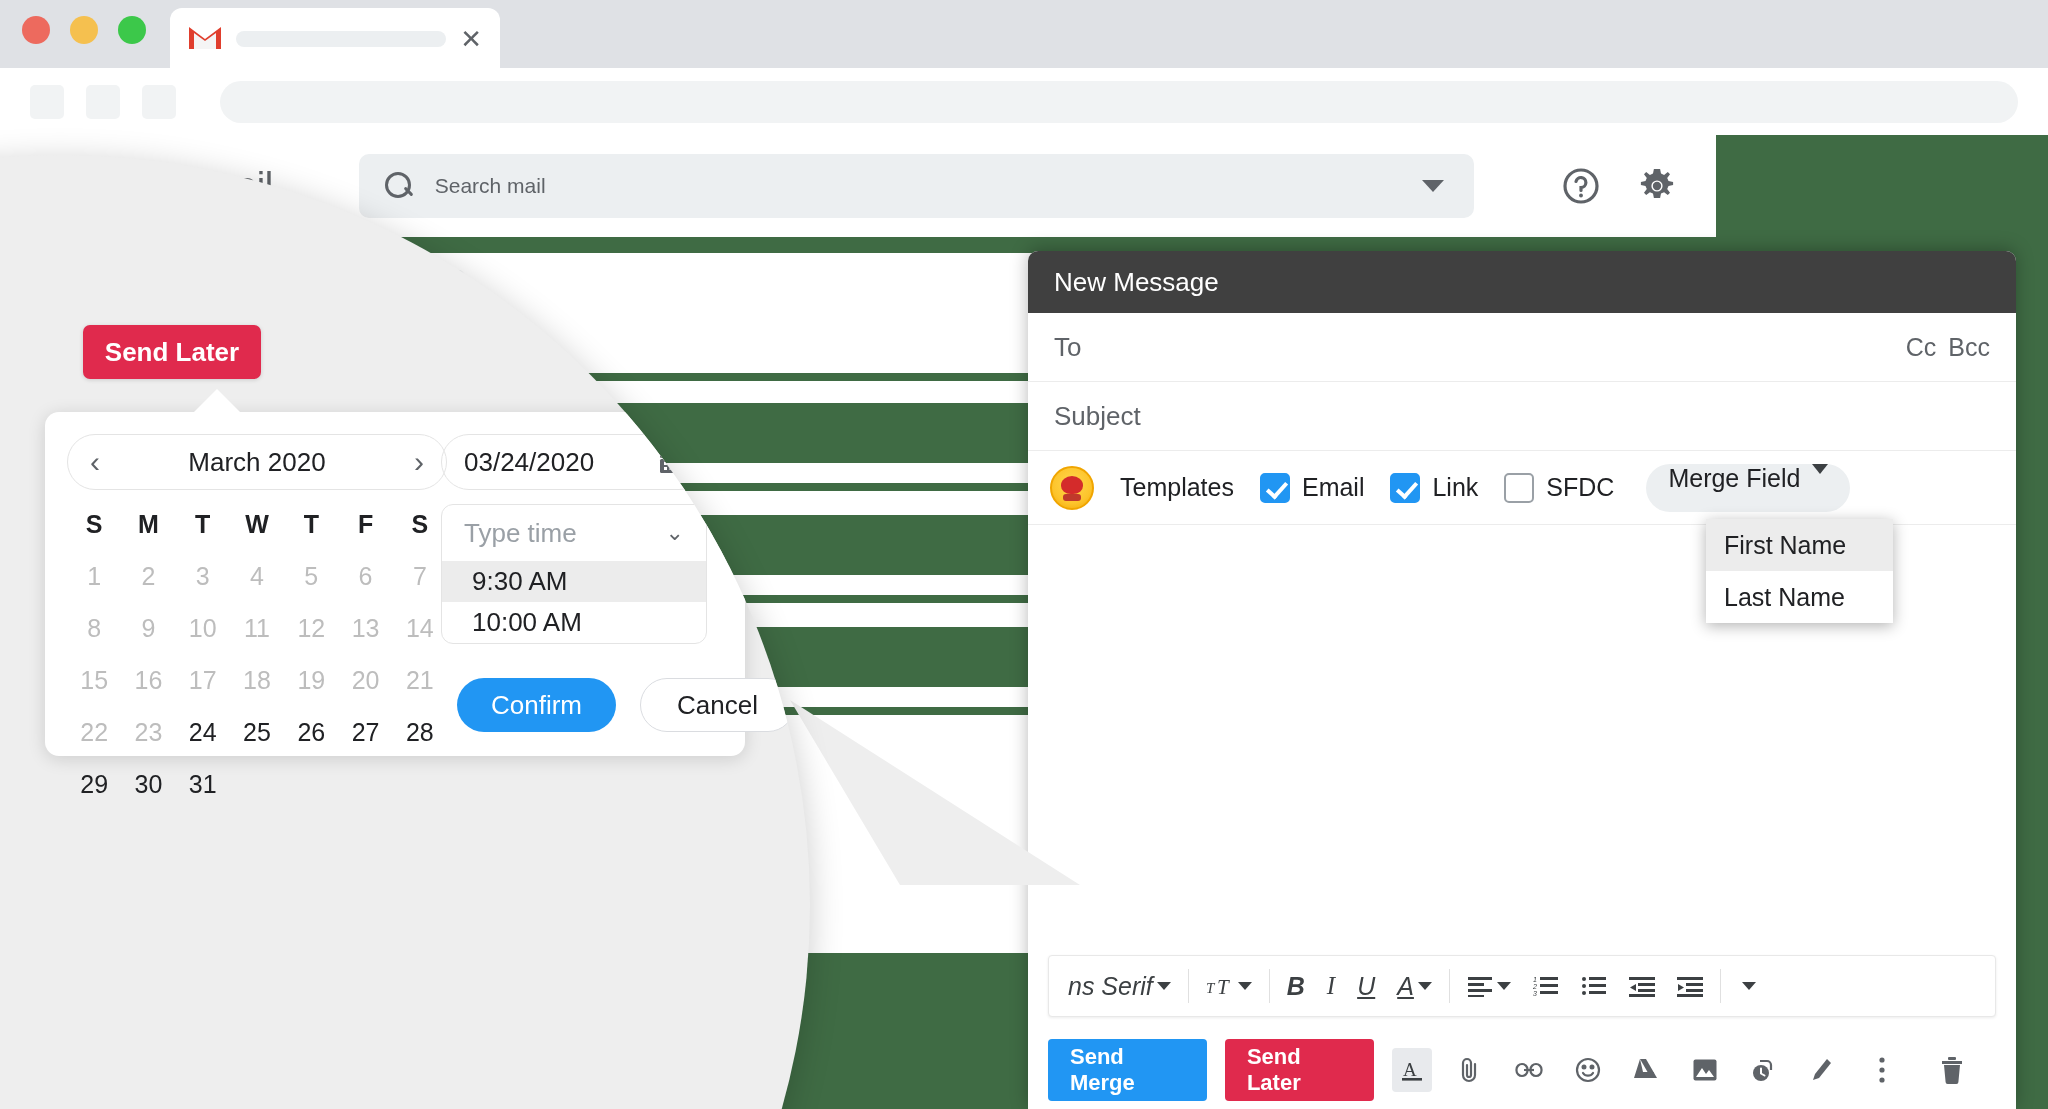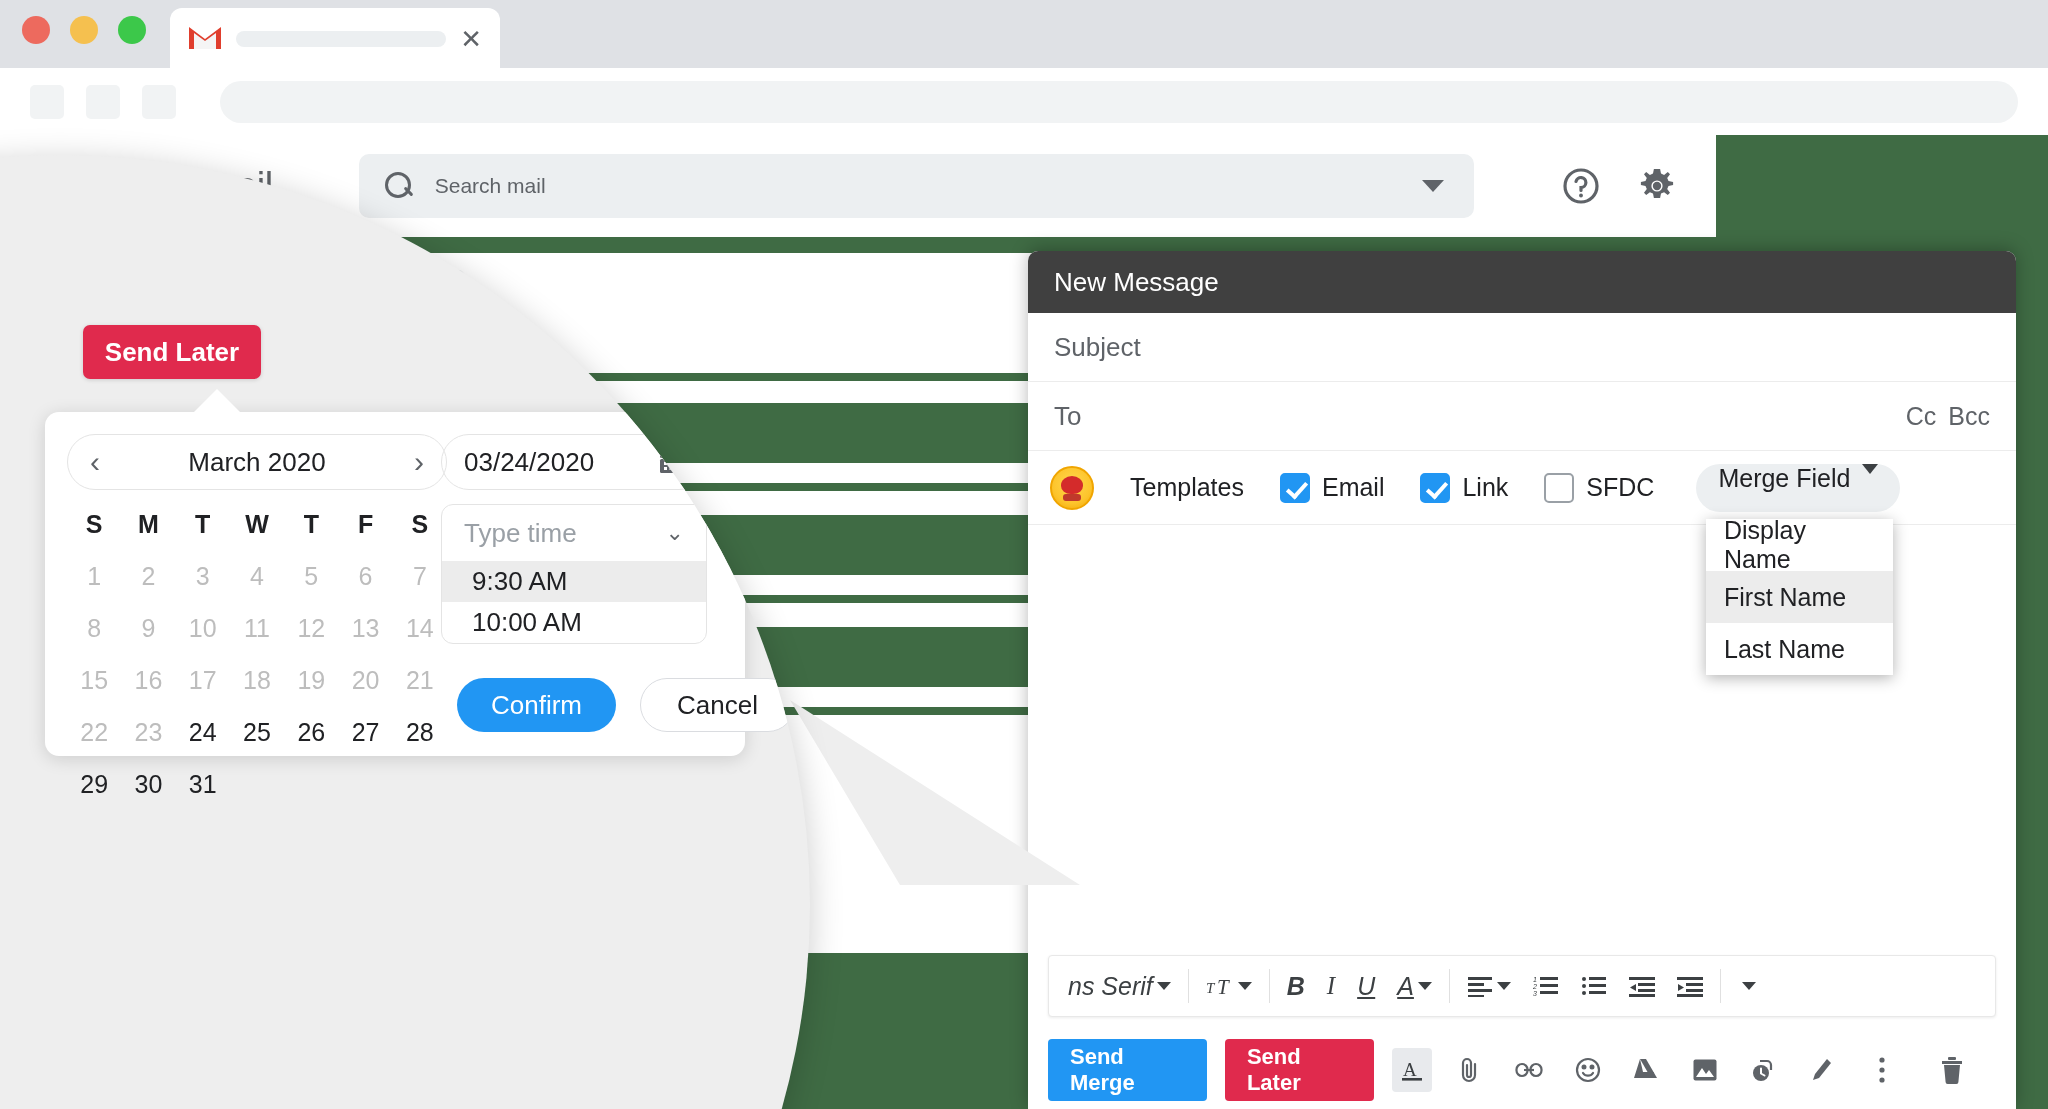--- a/index.html
+++ b/index.html
@@ -91,21 +91,21 @@
   }
   .field-row {
     height:69px; border-bottom:1px solid #ececec; display:flex; align-items:center;
     padding:0 26px; font-size:26px; color:#5f6368; flex:0 0 auto;
   }
   .ccbcc { margin-left:auto; color:#5f6368; font-size:25px; display:flex; gap:12px; }
   .ccbcc span { cursor:pointer; }
 
   .addon-bar {
     height:74px; border-bottom:1px solid #ececec; display:flex; align-items:center;
-    padding:0 22px; gap:36px; flex:0 0 auto; position:relative;
+    padding:0 22px; gap:26px; flex:0 0 auto; position:relative;
   }
   .monkey-badge {
     width:44px; height:44px; border-radius:50%;
     background:radial-gradient(circle at 50% 40%, #ffd84d 0%, #fdc42c 62%, #f0a500 100%);
     border:2px solid #f0a500; position:relative; flex:0 0 auto;
   }
   .monkey-badge::before {
     content:""; position:absolute; left:50%; top:8px; transform:translateX(-50%);
     width:22px; height:18px; border-radius:50% 50% 45% 45%; background:#d42b2b;
   }
@@ -309,31 +309,31 @@
           <i class="h-y"></i>
           <i class="h-b"></i>
       </div>
     </div>
   </div>
 
   <div class="compose">
     <div class="compose-title">New Message</div>
 
     <div class="field-row">
-      <span>Subject</span>
-    </div>
-
-    <div class="field-row">
       <span>To</span>
       <span class="ccbcc">
         <span>Cc</span>
         <span>Bcc</span>
       </span>
     </div>
 
+    <div class="field-row">
+      <span>Subject</span>
+    </div>
+
     <div class="addon-bar">
       <div class="monkey-badge"></div>
       <div class="addon-item">
         <span>Templates</span>
       </div>
       <div class="addon-item">
         <span class="cbox on"></span>
         <span>Email</span>
       </div>
       <div class="addon-item">
@@ -347,21 +347,20 @@
       <div class="merge-pill">
         <span>Merge Field</span>
         <span class="chev-d"></span>
       </div>
     </div>
 
     <div class="body-area"></div>
   </div>
 
   <div class="merge-menu">
-    <div>Display Name</div>
     <div class="hl">First Name</div>
     <div>Last Name</div>
   </div>
 
   <div class="format-toolbar">
     <div class="ft-item">
       <span>ns Serif</span>
       <span class="ft-caret"></span>
     </div>
     <div class="ft-sep"></div>

